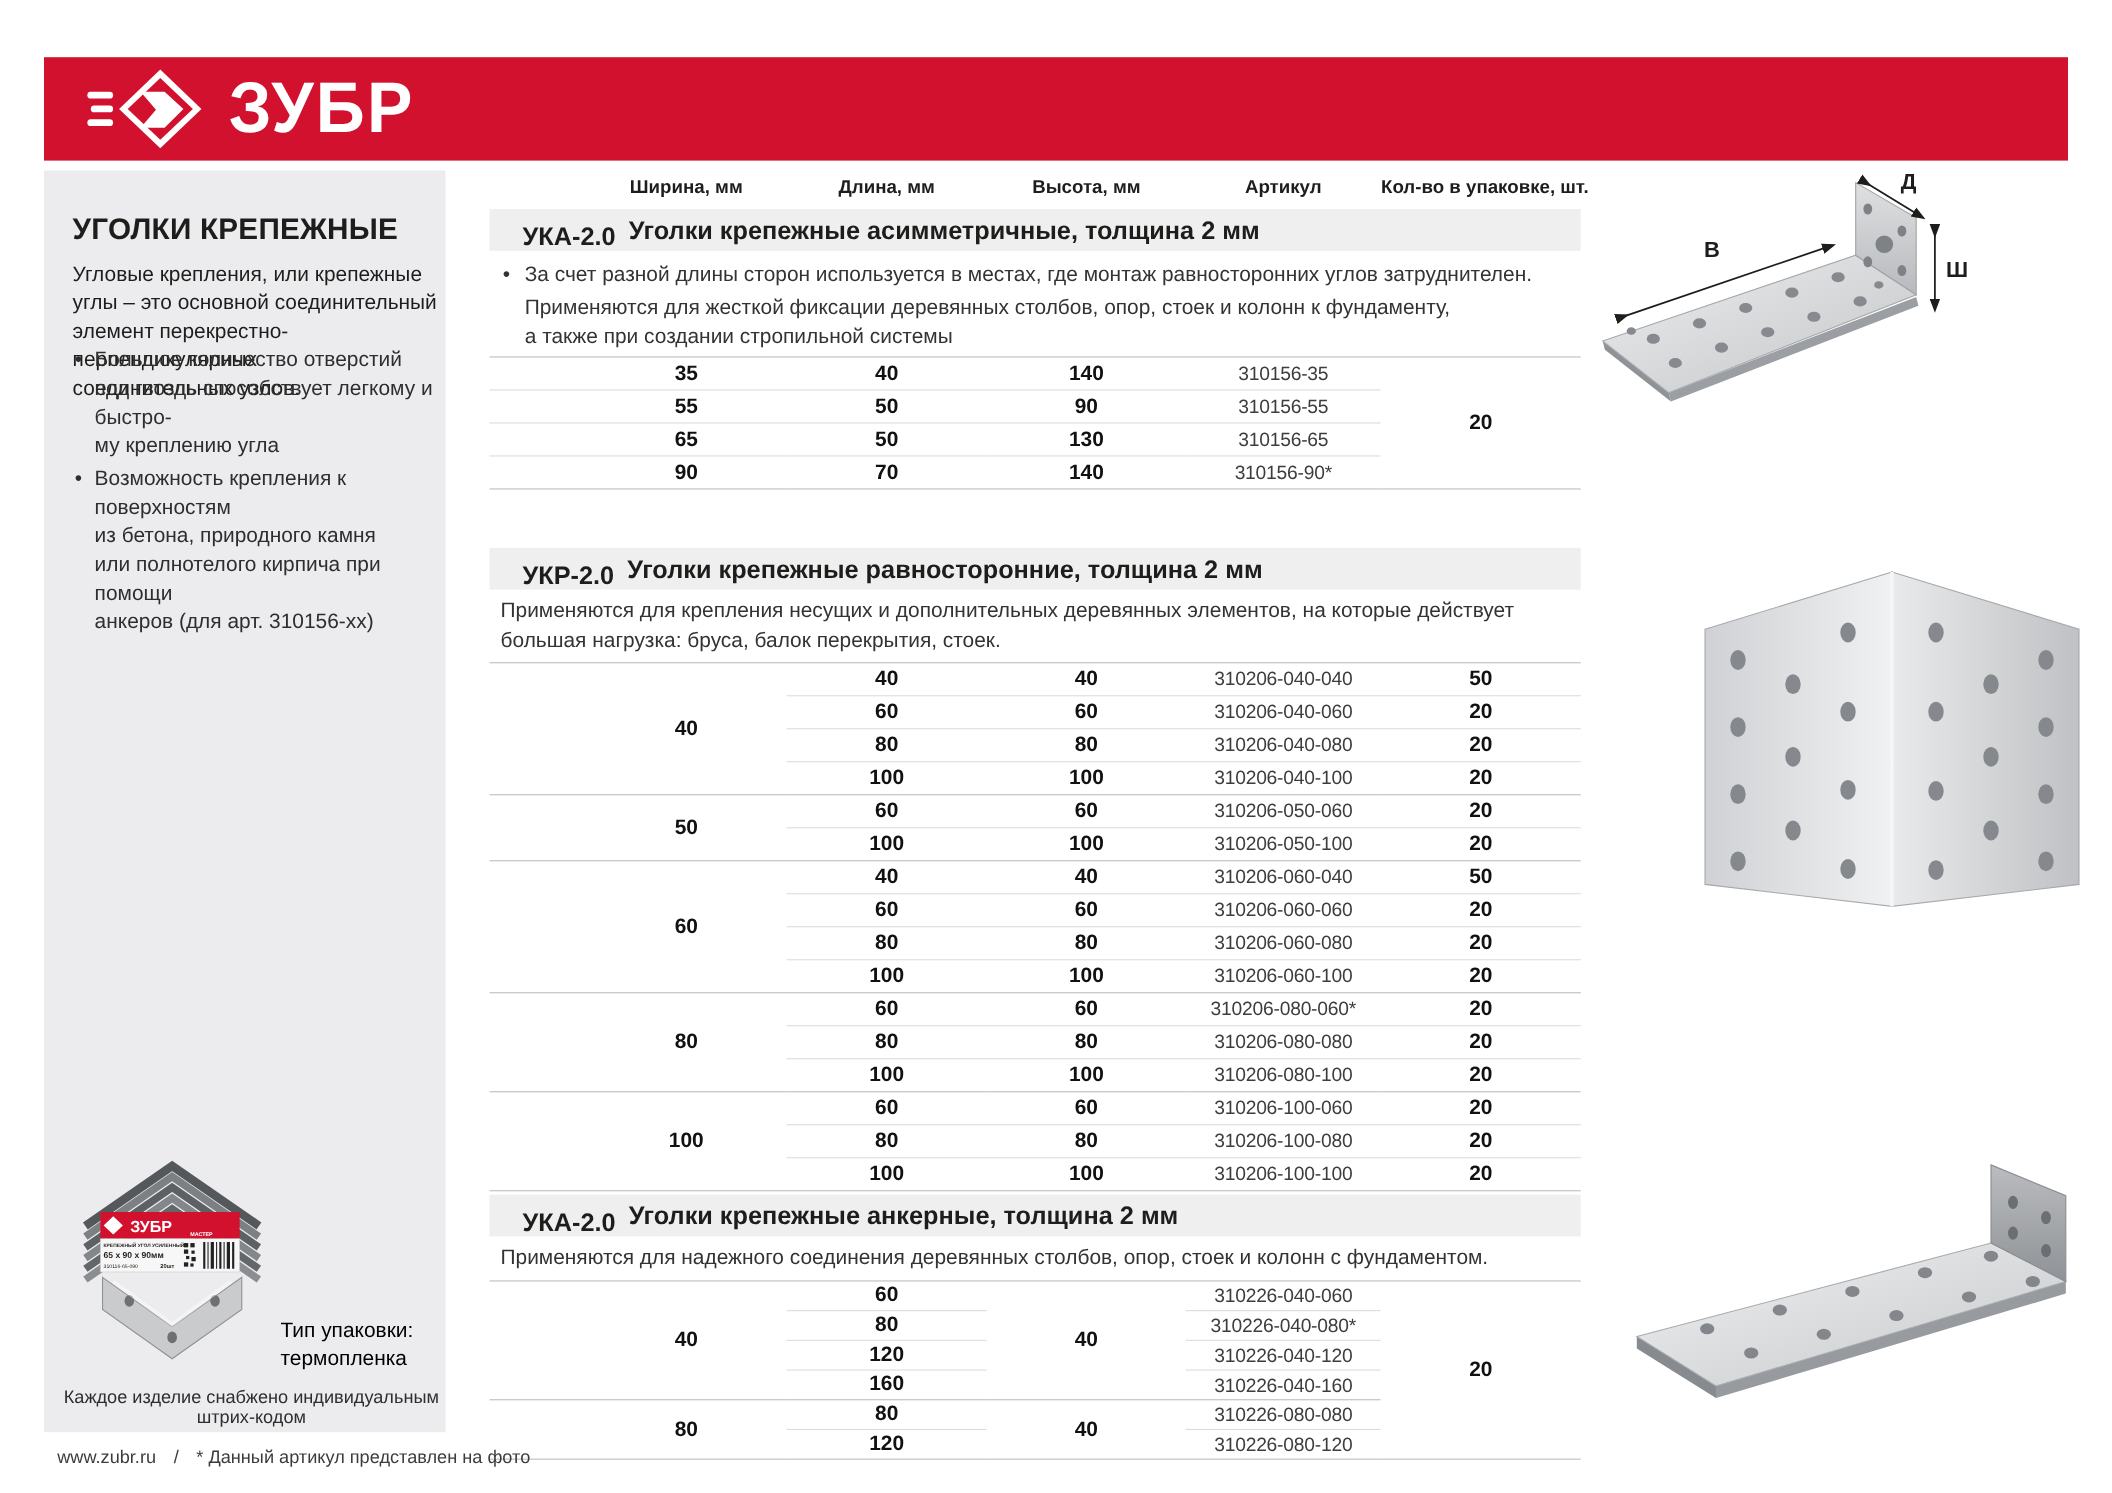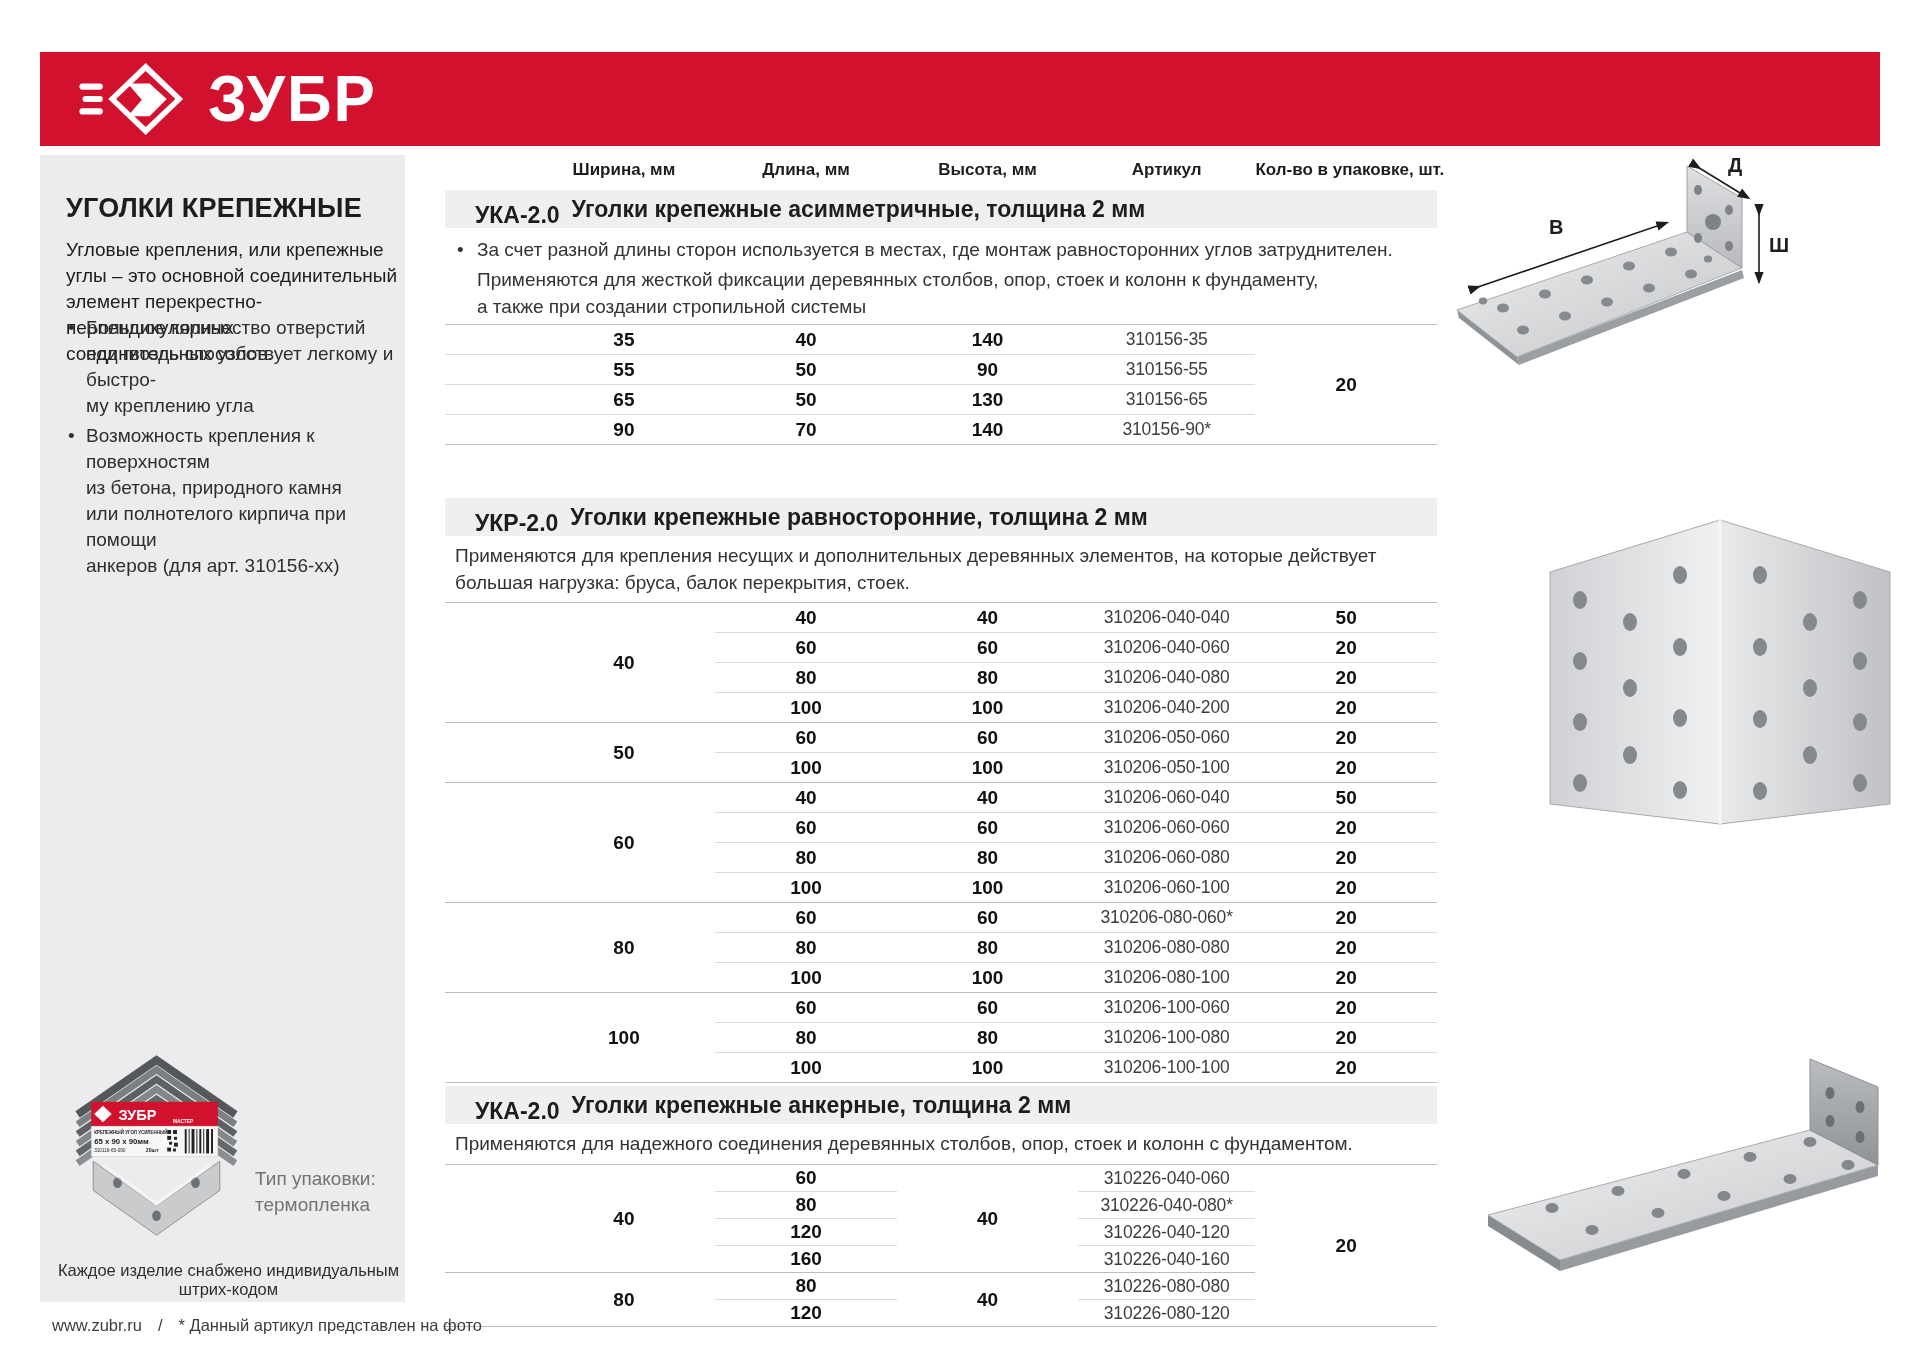--- a/index.html
+++ b/index.html
@@ -11,21 +11,21 @@
   .logo{display:flex;align-items:center;gap:14px;margin-left:34px;}
   .logo-text{color:#fff;font-size:62px;font-weight:800;letter-spacing:2px;line-height:1;transform:scaleY(1.05);}
 
   
   .panel{position:absolute;left:40px;top:155px;width:365px;height:1147px;background:#ececee;}
   .panel-title{position:absolute;left:26px;top:38px;font-size:27px;font-weight:800;letter-spacing:.2px;}
   .panel-intro{position:absolute;left:26px;top:82px;font-size:19px;line-height:26px;white-space:pre-line;color:#1d1d1b;}
   .feature{position:absolute;left:26px;font-size:19px;line-height:26px;white-space:pre-line;color:#2e2e2e;padding-left:20px;}
   .feature::before{content:"•";position:absolute;left:2px;top:0;color:#2e2e2e;}
   .f0{top:160px;} .f1{top:268px;} .f2{top:402px;}
-  .pkg-type{position:absolute;left:215px;top:1011px;font-size:19px;line-height:26px;white-space:pre-line;color:#737373;}
+  .pkg-type{position:absolute;left:215px;top:1042px;font-size:19px;line-height:26px;white-space:pre-line;color:#000000;}
   .barcode-note{position:absolute;left:16px;top:1106px;width:345px;font-size:16.5px;color:#2e2e2e;text-align:center;}
 
   
   .main{position:absolute;left:445px;top:0;width:992px;}
   .grid5{display:grid;grid-template-columns:27.2% 18.4% 18.2% 17.9% 18.3%;}
   .cols-header{position:absolute;top:160px;left:0;width:100%;}
   .cols-header .ch{font-size:17px;font-weight:700;text-align:center;white-space:nowrap;}
   .ch.c1{padding-left:88px;}
   .sec-band{position:absolute;left:0;width:100%;height:38px;background:#efefef;display:flex;align-items:center;padding-left:30px;box-sizing:border-box;}
   .sec-band .code{font-size:23px;font-weight:800;margin-top:12px;}
@@ -191,21 +191,21 @@
         <div class="cell num" style="grid-area: 2 / 2 / span 1;">60</div>
         <div class="cell num" style="grid-area: 2 / 3 / span 1;">60</div>
         <div class="cell art" style="grid-area: 2 / 4 / span 1;">310206-040-060</div>
         <div class="cell num" style="grid-area: 2 / 5 / span 1;">20</div>
         <div class="cell num" style="grid-area: 3 / 2 / span 1;">80</div>
         <div class="cell num" style="grid-area: 3 / 3 / span 1;">80</div>
         <div class="cell art" style="grid-area: 3 / 4 / span 1;">310206-040-080</div>
         <div class="cell num" style="grid-area: 3 / 5 / span 1;">20</div>
         <div class="cell num gend" style="grid-area: 4 / 2 / span 1;">100</div>
         <div class="cell num gend" style="grid-area: 4 / 3 / span 1;">100</div>
-        <div class="cell art gend" style="grid-area: 4 / 4 / span 1;">310206-040-200</div>
+        <div class="cell art gend" style="grid-area: 4 / 4 / span 1;">310206-040-100</div>
         <div class="cell num gend" style="grid-area: 4 / 5 / span 1;">20</div>
         <div class="cell num c1 gend" style="grid-area: 5 / 1 / span 2;">50</div>
         <div class="cell num" style="grid-area: 5 / 2 / span 1;">60</div>
         <div class="cell num" style="grid-area: 5 / 3 / span 1;">60</div>
         <div class="cell art" style="grid-area: 5 / 4 / span 1;">310206-050-060</div>
         <div class="cell num" style="grid-area: 5 / 5 / span 1;">20</div>
         <div class="cell num gend" style="grid-area: 6 / 2 / span 1;">100</div>
         <div class="cell num gend" style="grid-area: 6 / 3 / span 1;">100</div>
         <div class="cell art gend" style="grid-area: 6 / 4 / span 1;">310206-050-100</div>
         <div class="cell num gend" style="grid-area: 6 / 5 / span 1;">20</div>

